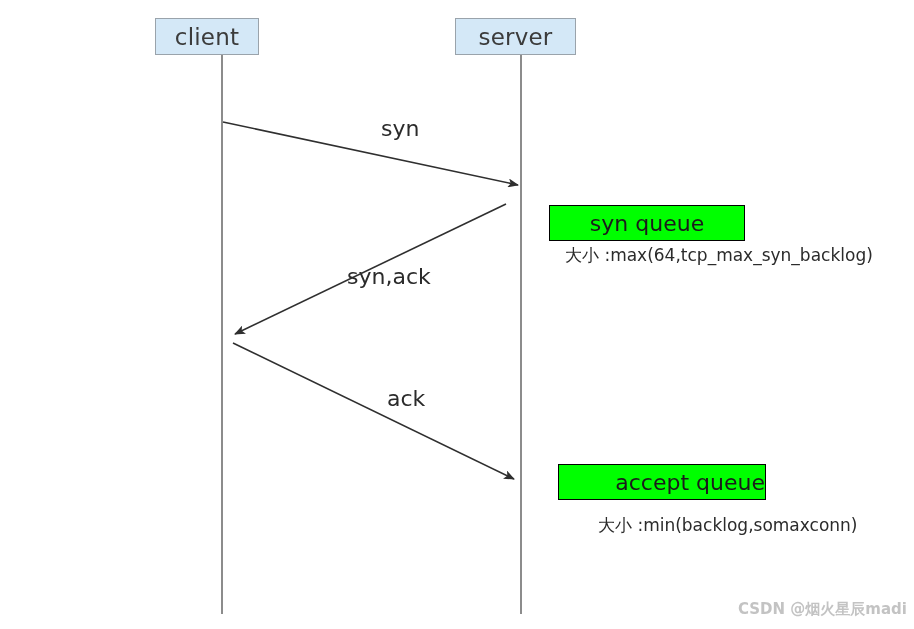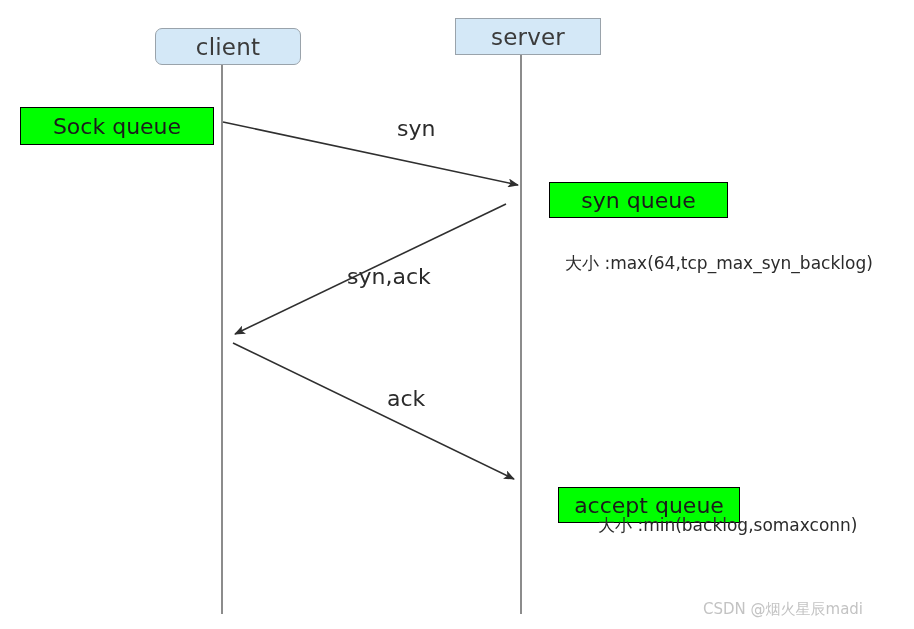--- a/index.html
+++ b/index.html
@@ -73,53 +73,50 @@
   }
 </style>
 </head>
 <body>
 
 <div id="canvas">
 
   <div class="lifeline" style="left:221px; top:54px; height:560px;"></div>
   <div class="lifeline" style="left:520px; top:54px; height:560px;"></div>
 
-  <div class="actor-box" style="left:155px; top:28px; width:146px; height:37px;border-radius:7px;">
+  <div class="actor-box" style="left:155px; top:18px; width:104px; height:37px;">
     <span>client</span>
   </div>
-  <div class="actor-box" style="left:455px; top:18px; width:146px; height:37px;">
+  <div class="actor-box" style="left:455px; top:18px; width:121px; height:37px;">
     <span>server</span>
   </div>
 
-  <div class="queue-box" style="left:20px; top:107px; width:194px; height:38px;">
-    <span>Sock queue</span>
-  </div>
-  <div class="queue-box" style="left:549px; top:182px; width:179px; height:36px;">
+  <div class="queue-box" style="left:549px; top:205px; width:196px; height:36px;">
     <span>syn queue</span>
   </div>
-  <div class="queue-box" style="left:558px; top:487px; width:182px; height:36px;">
+  <div class="queue-box" style="left:558px; top:464px; width:208px; height:36px;justify-content:flex-end;">
     <span>accept queue</span>
   </div>
 
-  <div class="caption" style="left:565px; top:252px;">大小 :max(64,tcp_max_syn_backlog)</div>
+  <div class="caption" style="left:565px; top:244px;">大小 :max(64,tcp_max_syn_backlog)</div>
   <div class="caption" style="left:598px; top:514px;">大小 :min(backlog,somaxconn)</div>
 
-  <div class="msg-label" style="left:397px; top:116px;">syn</div>
+  <div class="msg-label" style="left:381px; top:116px;">syn</div>
   <div class="msg-label" style="left:347px; top:264px;">syn,ack</div>
   <div class="msg-label" style="left:387px; top:386px;text-align:center;">ack</div>
 
   <svg class="arrows" viewBox="0 0 914 629">
     <defs>
       <marker id="head" markerWidth="11" markerHeight="9" refX="10" refY="4.5" orient="auto" markerUnits="userSpaceOnUse">
         <path d="M0,0 L11,4.5 L0,9 L2.6,4.5 Z" fill="#2f2f2f"></path>
       </marker>
     </defs>
 
     <line x1="223" y1="122" x2="518" y2="185" stroke="#2f2f2f" stroke-width="1.6" marker-end="url(#head)"></line>
 
     <line x1="506" y1="204" x2="235" y2="334" stroke="#2f2f2f" stroke-width="1.6" marker-end="url(#head)"></line>
 
     <line x1="233" y1="343" x2="514" y2="479" stroke="#2f2f2f" stroke-width="1.6" marker-end="url(#head)"></line>
   </svg>
 
-  <div class="watermark" style="left:703px; top:600px;">CSDN @烟火星辰madi</div>
+  <div class="watermark" style="left:738px; top:600px;font-weight:bold;">CSDN @烟火星辰madi</div>
 
 </div>
 
 </body></html>

